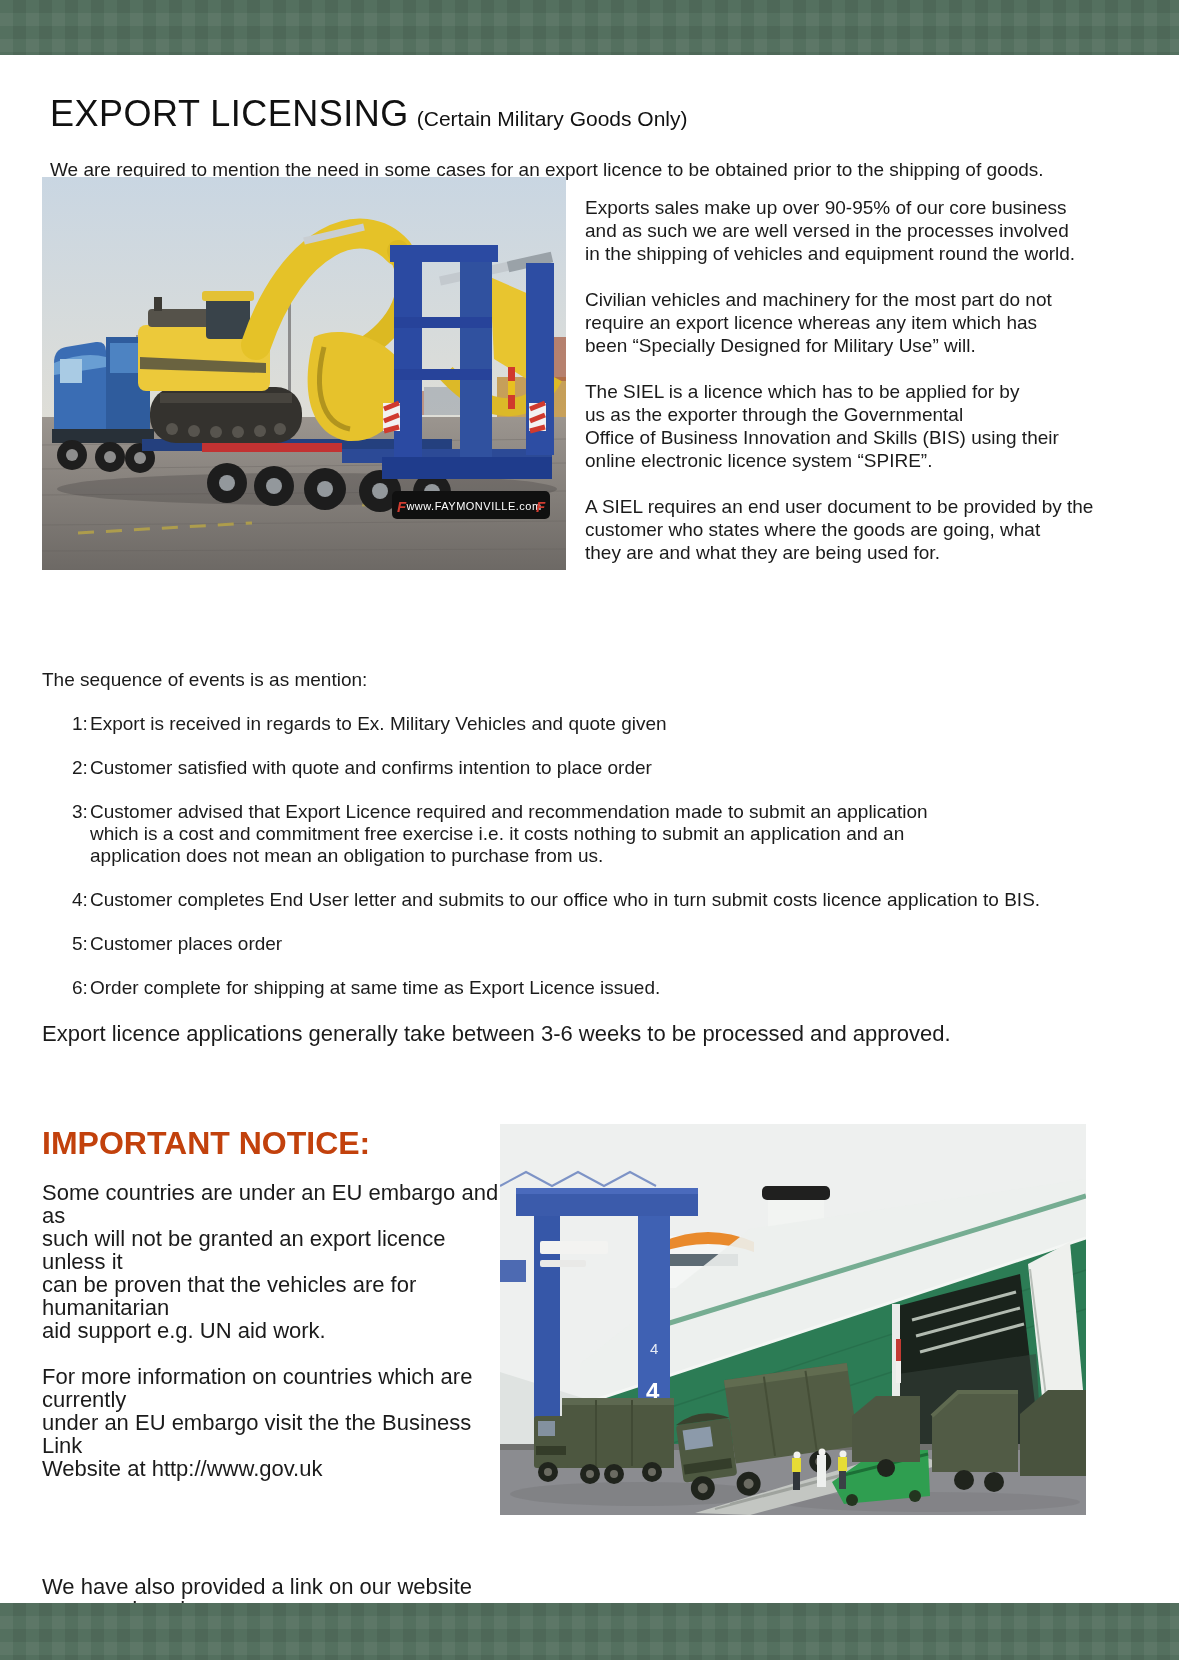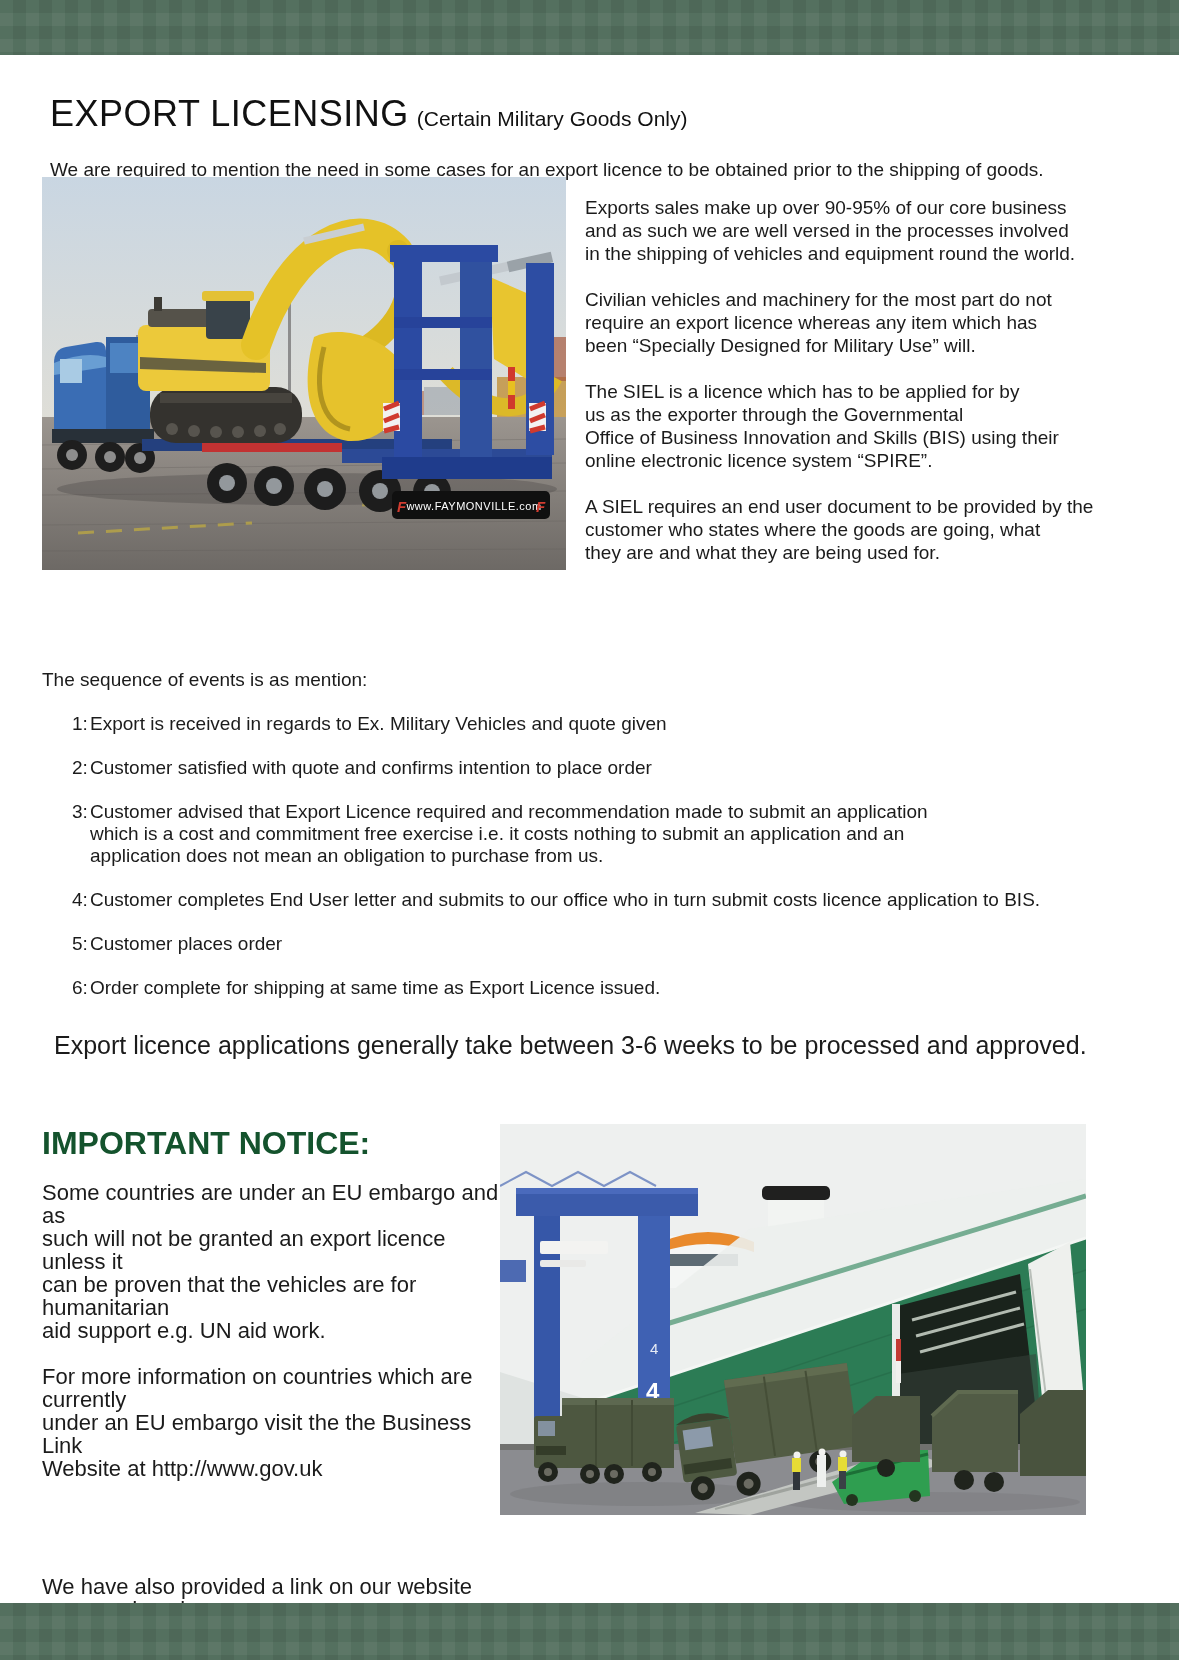--- a/index.html
+++ b/index.html
@@ -39,24 +39,24 @@
   .photo svg{display:block;}
   .photo1{left:42px;top:177px;width:524px;height:393px;}
   .photo2{left:500px;top:1124px;width:586px;height:391px;}
   .col-right{position:absolute;left:585px;top:196px;width:594px;}
   .col-right p{margin:0 0 23px 0;font-size:19px;line-height:23px;white-space:pre-line;}
   .seq-heading{position:absolute;left:42px;top:668px;margin:0;font-size:19px;line-height:23px;}
   .seq-list{position:absolute;left:72px;top:713px;width:1086px;}
   .seq-item{display:flex;margin:0 0 22px 0;font-size:19px;line-height:22px;}
   .seq-num{flex:0 0 18px;}
   .seq-text{white-space:pre-line;}
-  .closing{position:absolute;left:42px;top:1022px;margin:12px;font-size:25px;line-height:23px;width:1090px;}
+  .closing{position:absolute;left:42px;top:1022px;margin:0;font-size:22px;line-height:23px;width:1090px;}
   .notice-heading{
     position:absolute;left:42px;top:1124px;margin:0;
-    font-size:32px;font-weight:700;line-height:38px;color:#14532d;
+    font-size:32px;font-weight:700;line-height:38px;color:#c2410c;
   }
   .notice-col{position:absolute;left:42px;top:1181px;width:470px;}
   .notice-col p{margin:0 0 23px 0;font-size:22px;line-height:23px;white-space:pre-line;}
   .notice-col p.gap-large{margin-top:95px;}
   svg text{font-family:"Liberation Sans","DejaVu Sans",sans-serif;}
 </style>
 </head>
 <body>
 
 <div class="page">

